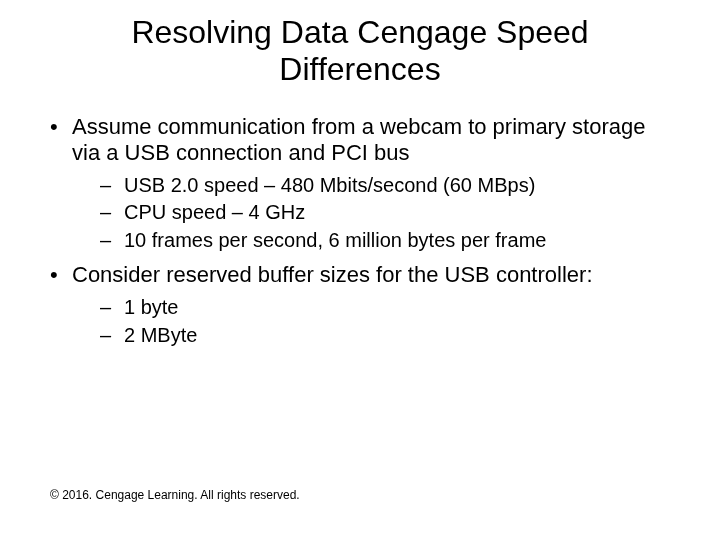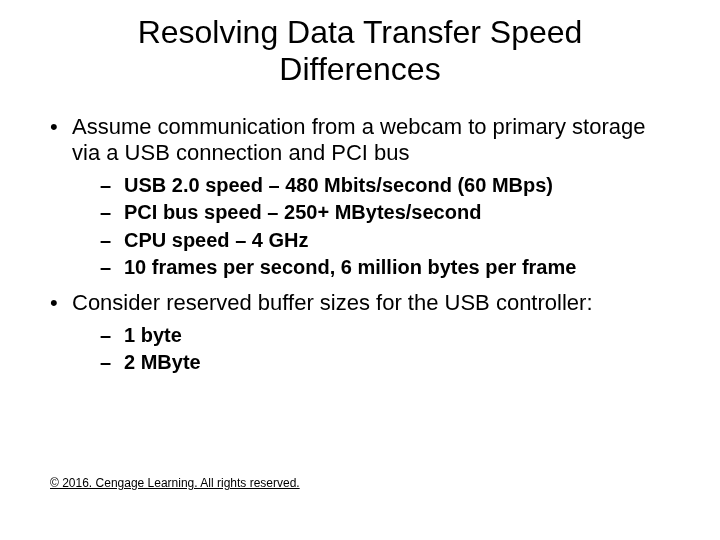--- a/index.html
+++ b/index.html
@@ -45,57 +45,54 @@
     position: absolute;
     left: 6px;
     top: 0;
     font-size: 22px;
   }
   ul.level2 {
     list-style: none;
     margin: 8px 0 0 0;
     padding: 0 0 0 28px;
     font-size: 20px;
-    font-weight: bold;
   }
   ul.level2 > li {
     position: relative;
     padding-left: 24px;
     margin-bottom: 4px;
   }
   ul.level2 > li::before {
     content: "–";
     position: absolute;
     left: 0;
     top: 0;
   }
   .footer {
     position: absolute;
     left: 50px;
-    bottom: 50px;
+    bottom: 38px;
     font-size: 12px;
-    text-decoration: underline;
   }
 </style>
 </head>
 <body>
 
 <div class="slide">
   <div class="title">
-    <span>Resolving Data Transfer Speed</span><br>
+    <span>Resolving Data Cengage Speed</span><br>
     <span>Differences</span>
   </div>
 
   <div class="body">
     <ul class="level1">
       <li>
         <span>Assume communication from a webcam to primary storage via a USB connection and PCI bus</span>
         <ul class="level2">
           <li><span>USB 2.0 speed – 480 Mbits/second (60 MBps)</span></li>
-          <li><span>PCI bus speed – 250+ MBytes/second</span></li>
           <li><span>CPU speed – 4 GHz</span></li>
           <li><span>10 frames per second, 6 million bytes per frame</span></li>
         </ul>
       </li>
       <li>
         <span>Consider reserved buffer sizes for the USB controller:</span>
         <ul class="level2">
           <li><span>1 byte</span></li>
           <li><span>2 MByte</span></li>
         </ul>

